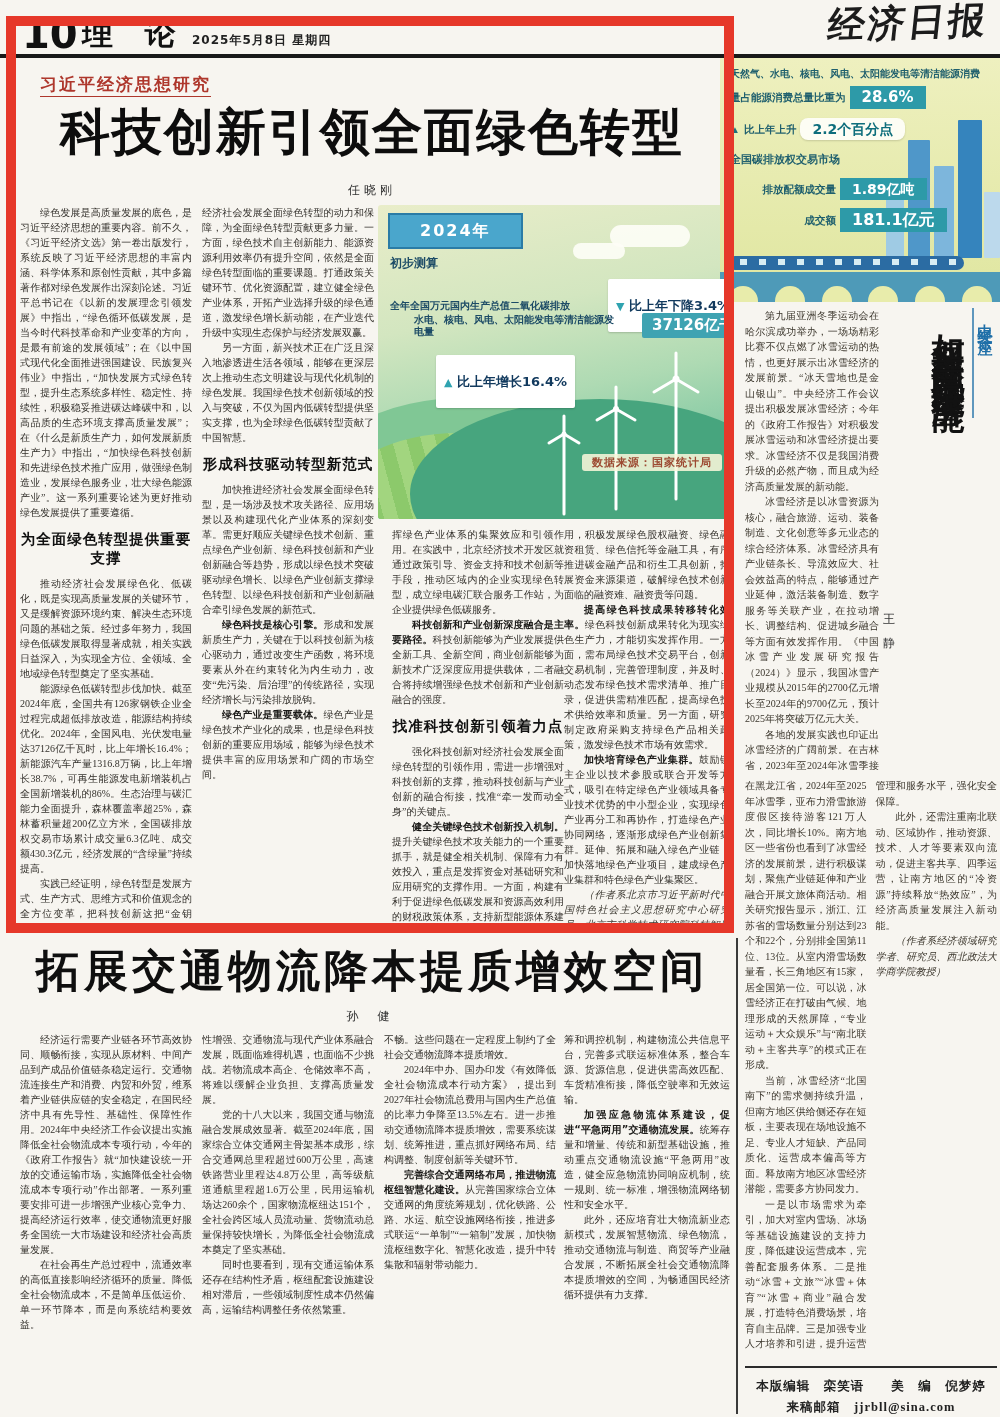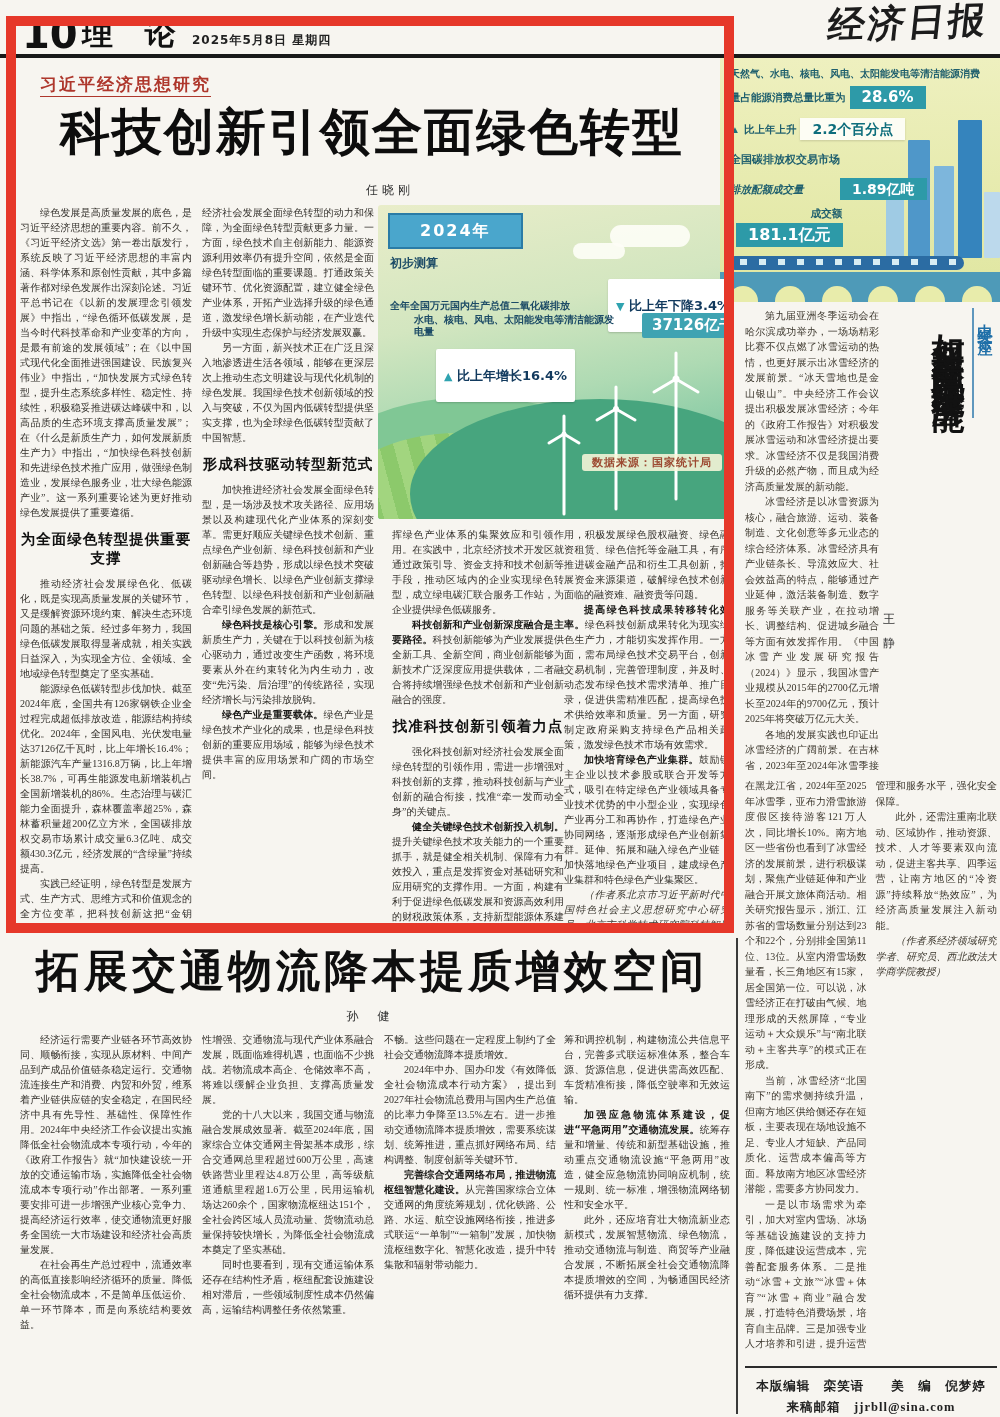--- a/index.html
+++ b/index.html
@@ -13,21 +13,21 @@
             transform:rotate(-2deg) skewX(-8deg);letter-spacing:3px;}
   .headrule{position:absolute;left:0;top:54px;width:1000px;height:4px;background:#191919;}
   
   .redbox{position:absolute;left:6px;top:16px;width:728px;height:917px;border:10px solid #e6382a;
           box-sizing:border-box;z-index:60;pointer-events:none;}
   
   .eyebrow{position:absolute;left:24px;top:76px;font:bold 17px/1 "Liberation Serif",serif;color:#ae372c;
            border-bottom:1.5px solid #ae372c;padding-bottom:3px;letter-spacing:2px;margin-left:16px;}
   .main-hl{position:absolute;left:16px;top:104px;width:712px;margin:0;text-align:center;
            font:bold 50px/1.15 "DejaVu Sans","Liberation Sans",sans-serif;color:#0d0d0d;letter-spacing:2px;}
-  .main-author{position:absolute;left:16px;top:184px;width:712px;text-align:center;font:12px/1 "Liberation Serif",serif;letter-spacing:4px;color:#333;padding-left:18px;}
+  .main-author{position:absolute;left:16px;top:184px;width:712px;text-align:center;font:12px/1 "Liberation Serif",serif;letter-spacing:4px;color:#333;}
   .col{position:absolute;width:172px;font-size:10px;line-height:1.5;text-align:justify;overflow:hidden;color:#33302b;}
   .col p{margin:0;text-indent:2em;}
   .col p.noind{text-indent:0;}
   .col p b{font-family:"DejaVu Sans","Liberation Sans",sans-serif;font-size:10px;color:#1b1a18;}
   .col .subhead{font:bold 14.5px/1.3 "DejaVu Sans","Liberation Sans",sans-serif;text-align:center;
                 margin:10px 0 8px;color:#111;letter-spacing:1px;text-indent:0;}
   .col p.bio{font-style:italic;color:#3a372f;}
   .c1{left:20px;top:205px;height:724px;}
   .c2{left:202px;top:205px;height:724px;}
   .c3{left:392px;top:527px;height:402px;}
@@ -55,21 +55,21 @@
   .igA svg{position:absolute;right:4px;bottom:0;z-index:4;}
   
   .igB{position:absolute;left:720px;top:58px;width:280px;height:244px;overflow:hidden;
        background:linear-gradient(180deg,#eef0bf 0%,#e4e9a9 70%,#dfe6a0 100%);}
   .igB .t1{position:absolute;left:10px;top:10px;width:266px;font:bold 10px/1.2 "DejaVu Sans",sans-serif;
            color:#20606e;white-space:nowrap;overflow:hidden;z-index:5;}
   .igB .row{position:absolute;display:flex;align-items:center;gap:4px;z-index:5;}
   .igB .lbl{font:bold 10.5px/1 "DejaVu Sans",sans-serif;color:#20606e;white-space:nowrap;}
   .igB .tbox{background:#2d9aa8;color:#fff;font:bold 15px/1 "DejaVu Sans",sans-serif;padding:4px 12px;white-space:nowrap;}
   .igB .wbox{background:#fdfdf4;color:#0e6e7c;font:bold 14px/1 "DejaVu Sans",sans-serif;padding:4px 12px;
-             box-shadow:0 1px 2px rgba(0,0,0,.15);white-space:nowrap;}
+             box-shadow:0 1px 2px rgba(0,0,0,.15);white-space:nowrap;border-radius:8px;}
   .igB .arr{color:#1d6f7c;font-size:10px;}
   .igB .bld{position:absolute;bottom:44px;border-radius:1px;}
   .igB .bridge{position:absolute;left:0;right:0;bottom:0;height:30px;background:#4e9ab8;display:flex;
                justify-content:space-around;align-items:flex-end;}
   .igB .arch{width:30px;height:16px;background:#e8ecab;border-radius:15px 15px 0 0;}
   .igB .train{position:absolute;left:8px;right:36px;bottom:32px;height:14px;background:#2b6ca3;border-radius:7px;
               background-image:repeating-linear-gradient(90deg,transparent 0 12px,#d8edf3 12px 19px);
               background-size:auto 6px;background-position:0 3px;background-repeat:repeat-x;}
   
   .vrule{position:absolute;left:736px;top:938px;width:1.5px;height:476px;background:#3a3a3a;}
@@ -171,21 +171,21 @@
     <div class="badge">2024年</div>
     <div class="note">初步测算</div>
     <div class="row" style="top:74px;">
       <span class="lbl" style="width:196px;">全年全国万元国内生产总值二氧化碳排放</span>
       <span class="vbox"><span class="arr">▼</span> <span>比上年下降3.4%</span></span>
     </div>
     <div class="row" style="top:108px;margin-left:24px;">
       <span class="lbl" style="width:206px;">水电、核电、风电、太阳能发电等清洁能源发电量</span>
       <span class="tbox">37126亿千瓦时</span>
     </div>
-    <div class="row" style="top:144px;left:58px;">
+    <div class="row" style="top:150px;left:58px;">
       <span class="vbox"><span class="arr">▲</span> <span>比上年增长16.4%</span></span>
     </div>
     <div class="src">数据来源：国家统计局</div>
   </div>
 
   <div class="igB">
     <div class="bld" style="right:96px;width:18px;height:78px;background:#9fcbe4;"></div>
     <div class="bld" style="right:70px;width:22px;height:118px;background:#4f97c9;"></div>
     <div class="bld" style="right:46px;width:20px;height:92px;background:#7db6dc;"></div>
     <div class="bld" style="right:18px;width:24px;height:138px;background:#3584bd;"></div>
@@ -206,24 +206,24 @@
     </div>
     <div class="row" style="left:10px;top:60px;">
       <span class="arr">▲</span>
       <span class="lbl">比上年上升</span>
       <span class="wbox">2.2个百分点</span>
     </div>
     <div class="row" style="left:10px;top:96px;">
       <span class="lbl" style="font-size:11px;">全国碳排放权交易市场</span>
     </div>
     <div class="row" style="left:10px;top:120px;">
-      <span class="lbl" style="width:106px;text-align:left;font-style:italic;">排放配额成交量</span>
+      <span class="lbl" style="width:106px;text-align:right;">排放配额成交量</span>
       <span class="tbox" style="font-size:14px;">1.89亿吨</span>
     </div>
-    <div class="row" style="left:16px;top:150px;flex-direction:column;">
+    <div class="row" style="left:10px;top:150px;">
       <span class="lbl" style="width:106px;text-align:right;">成交额</span>
       <span class="tbox" style="font-size:16px;">181.1亿元</span>
     </div>
   </div>
 
   <div class="tea-upper">
     <div class="tea-colA">
         <p>第九届亚洲冬季运动会在哈尔滨成功举办，一场场精彩比赛不仅点燃了冰雪运动的热情，也更好展示出冰雪经济的发展前景。“冰天雪地也是金山银山”。中央经济工作会议提出积极发展冰雪经济；今年的《政府工作报告》对积极发展冰雪运动和冰雪经济提出要求。冰雪经济不仅是我国消费升级的必然产物，而且成为经济高质量发展的新动能。</p>
         <p>冰雪经济是以冰雪资源为核心，融合旅游、运动、装备制造、文化创意等多元业态的综合经济体系。冰雪经济具有产业链条长、导流效应大、社会效益高的特点，能够通过产业延伸，激活装备制造、数字服务等关联产业，在拉动增长、调整结构、促进城乡融合等方面有效发挥作用。《中国冰雪产业发展研究报告（2024）》显示，我国冰雪产业规模从2015年的2700亿元增长至2024年的9700亿元，预计2025年将突破万亿元大关。</p>
         <p>各地的发展实践也印证出冰雪经济的广阔前景。在吉林省，2023年至2024年冰雪季接待游客1.25亿人次，同比增长121%；实现旅游收入2419亿元，同比增长140%。</p>

